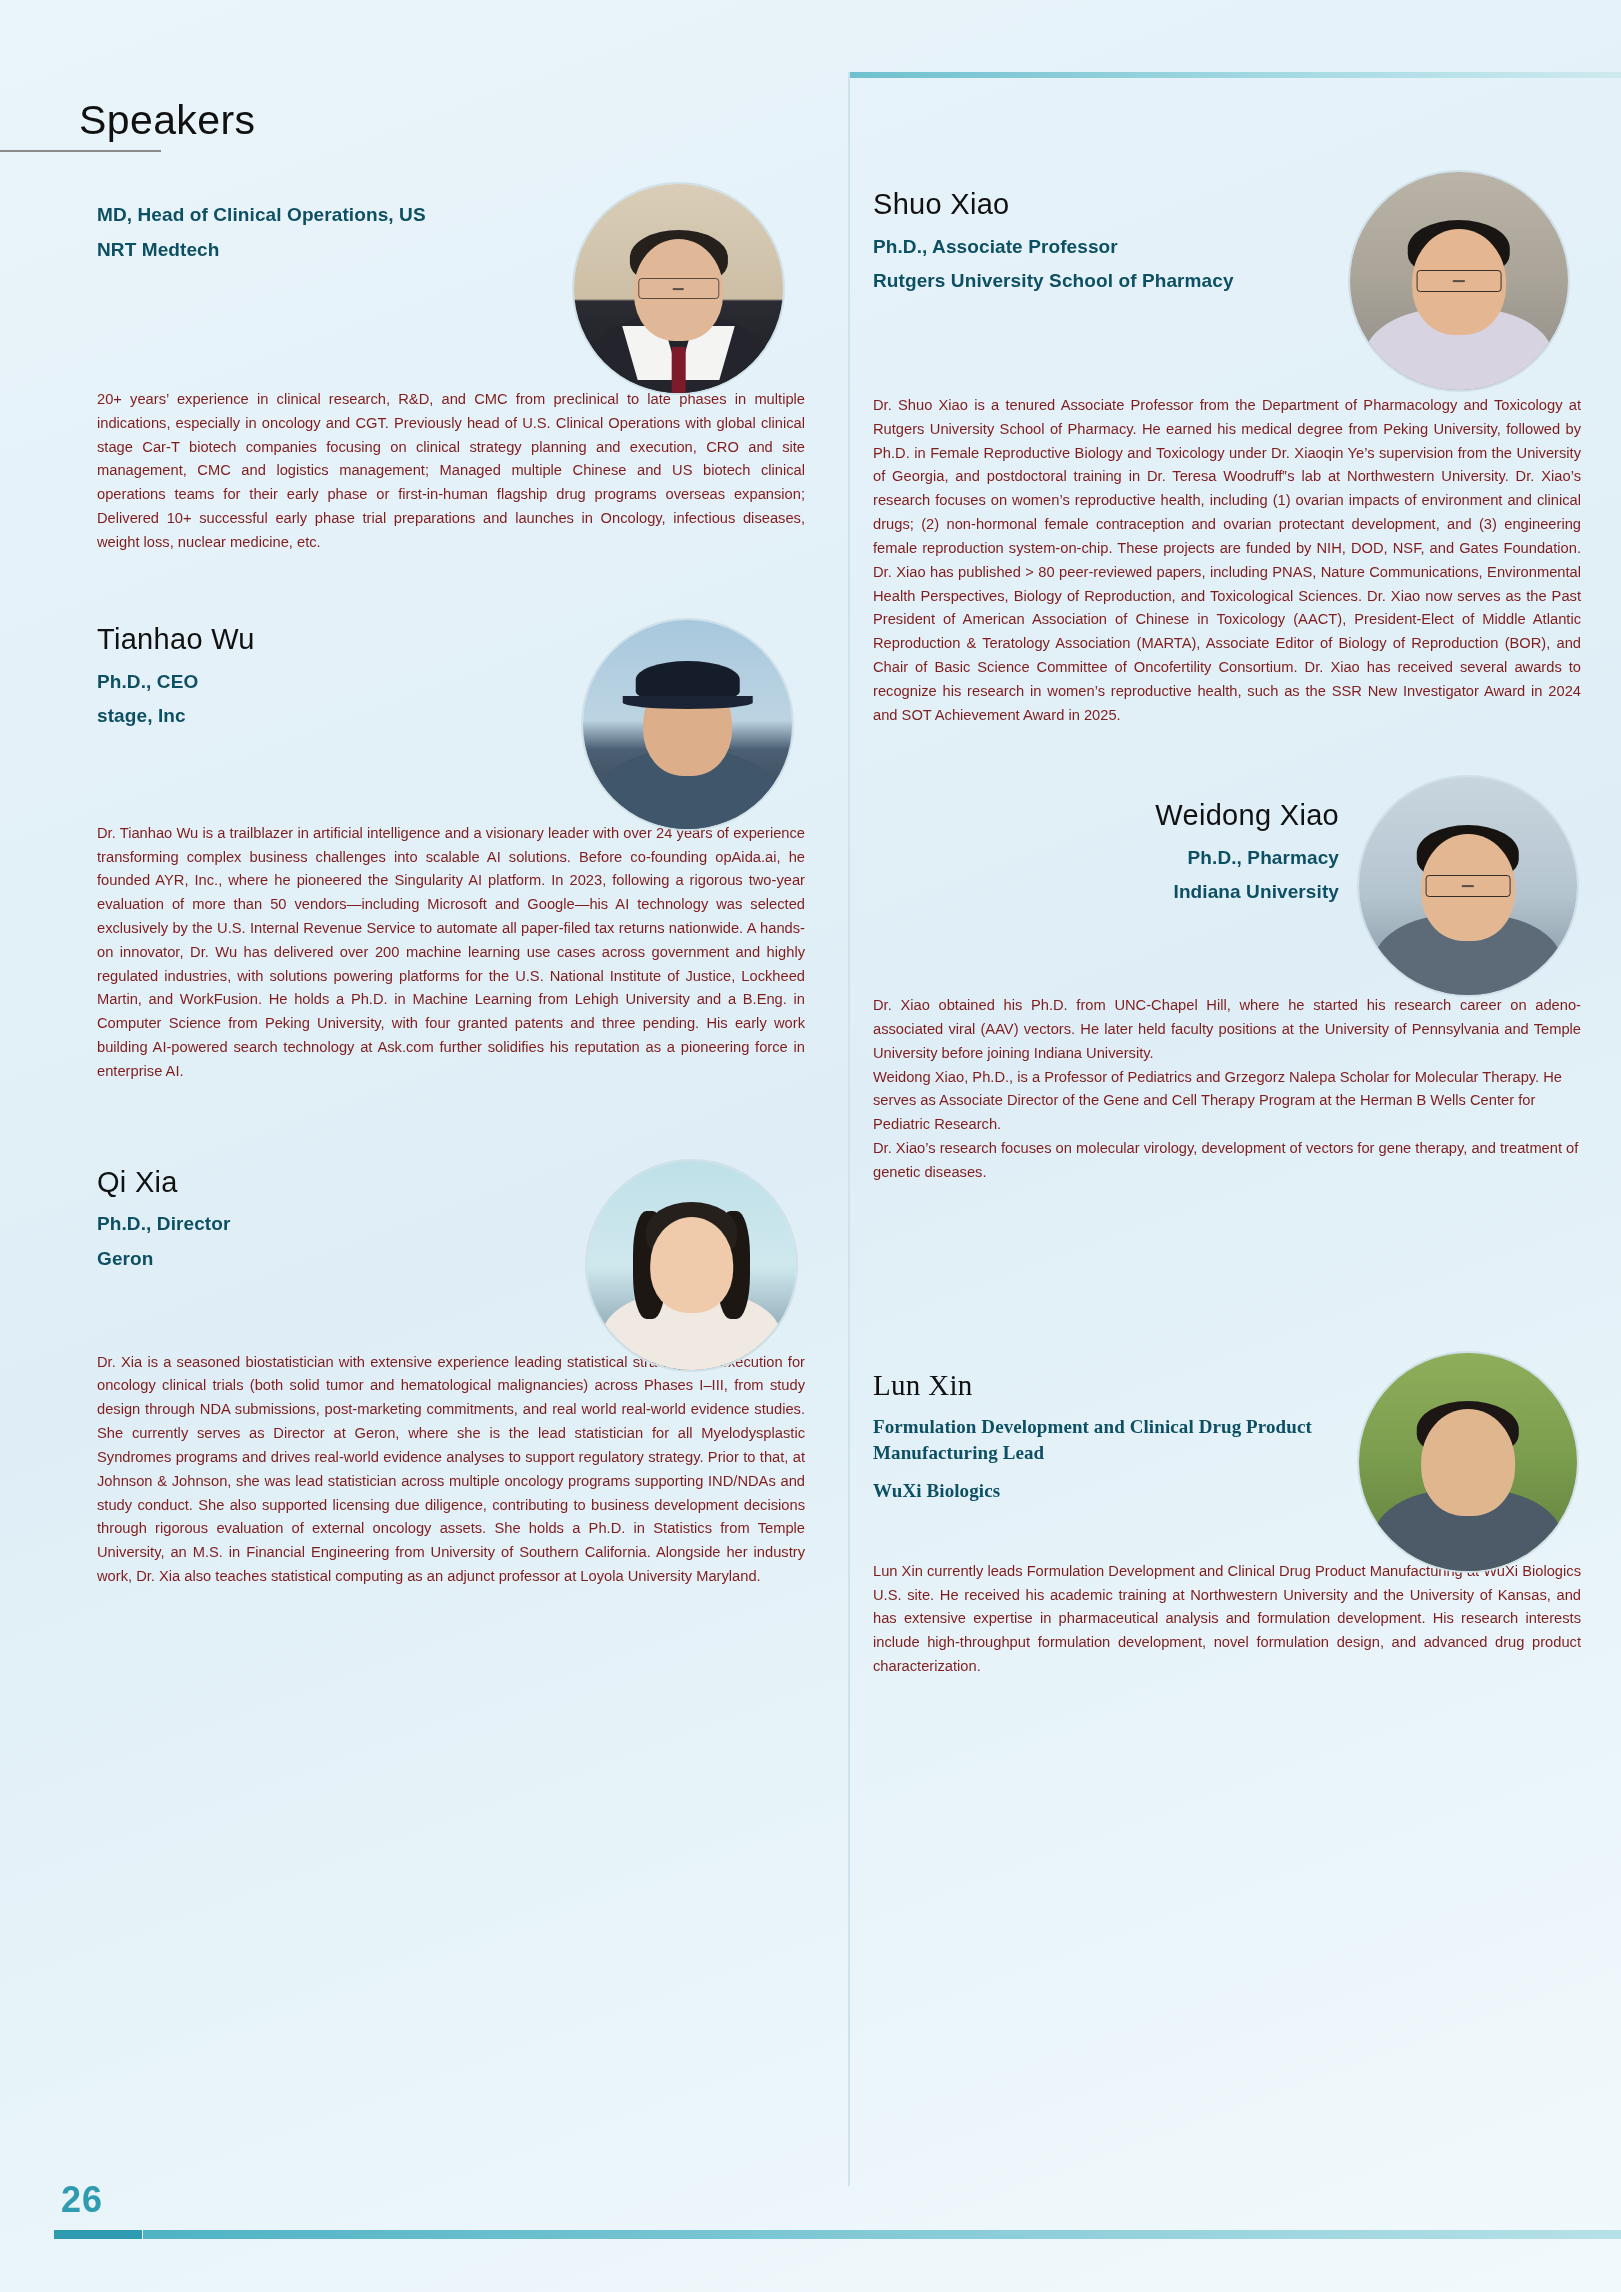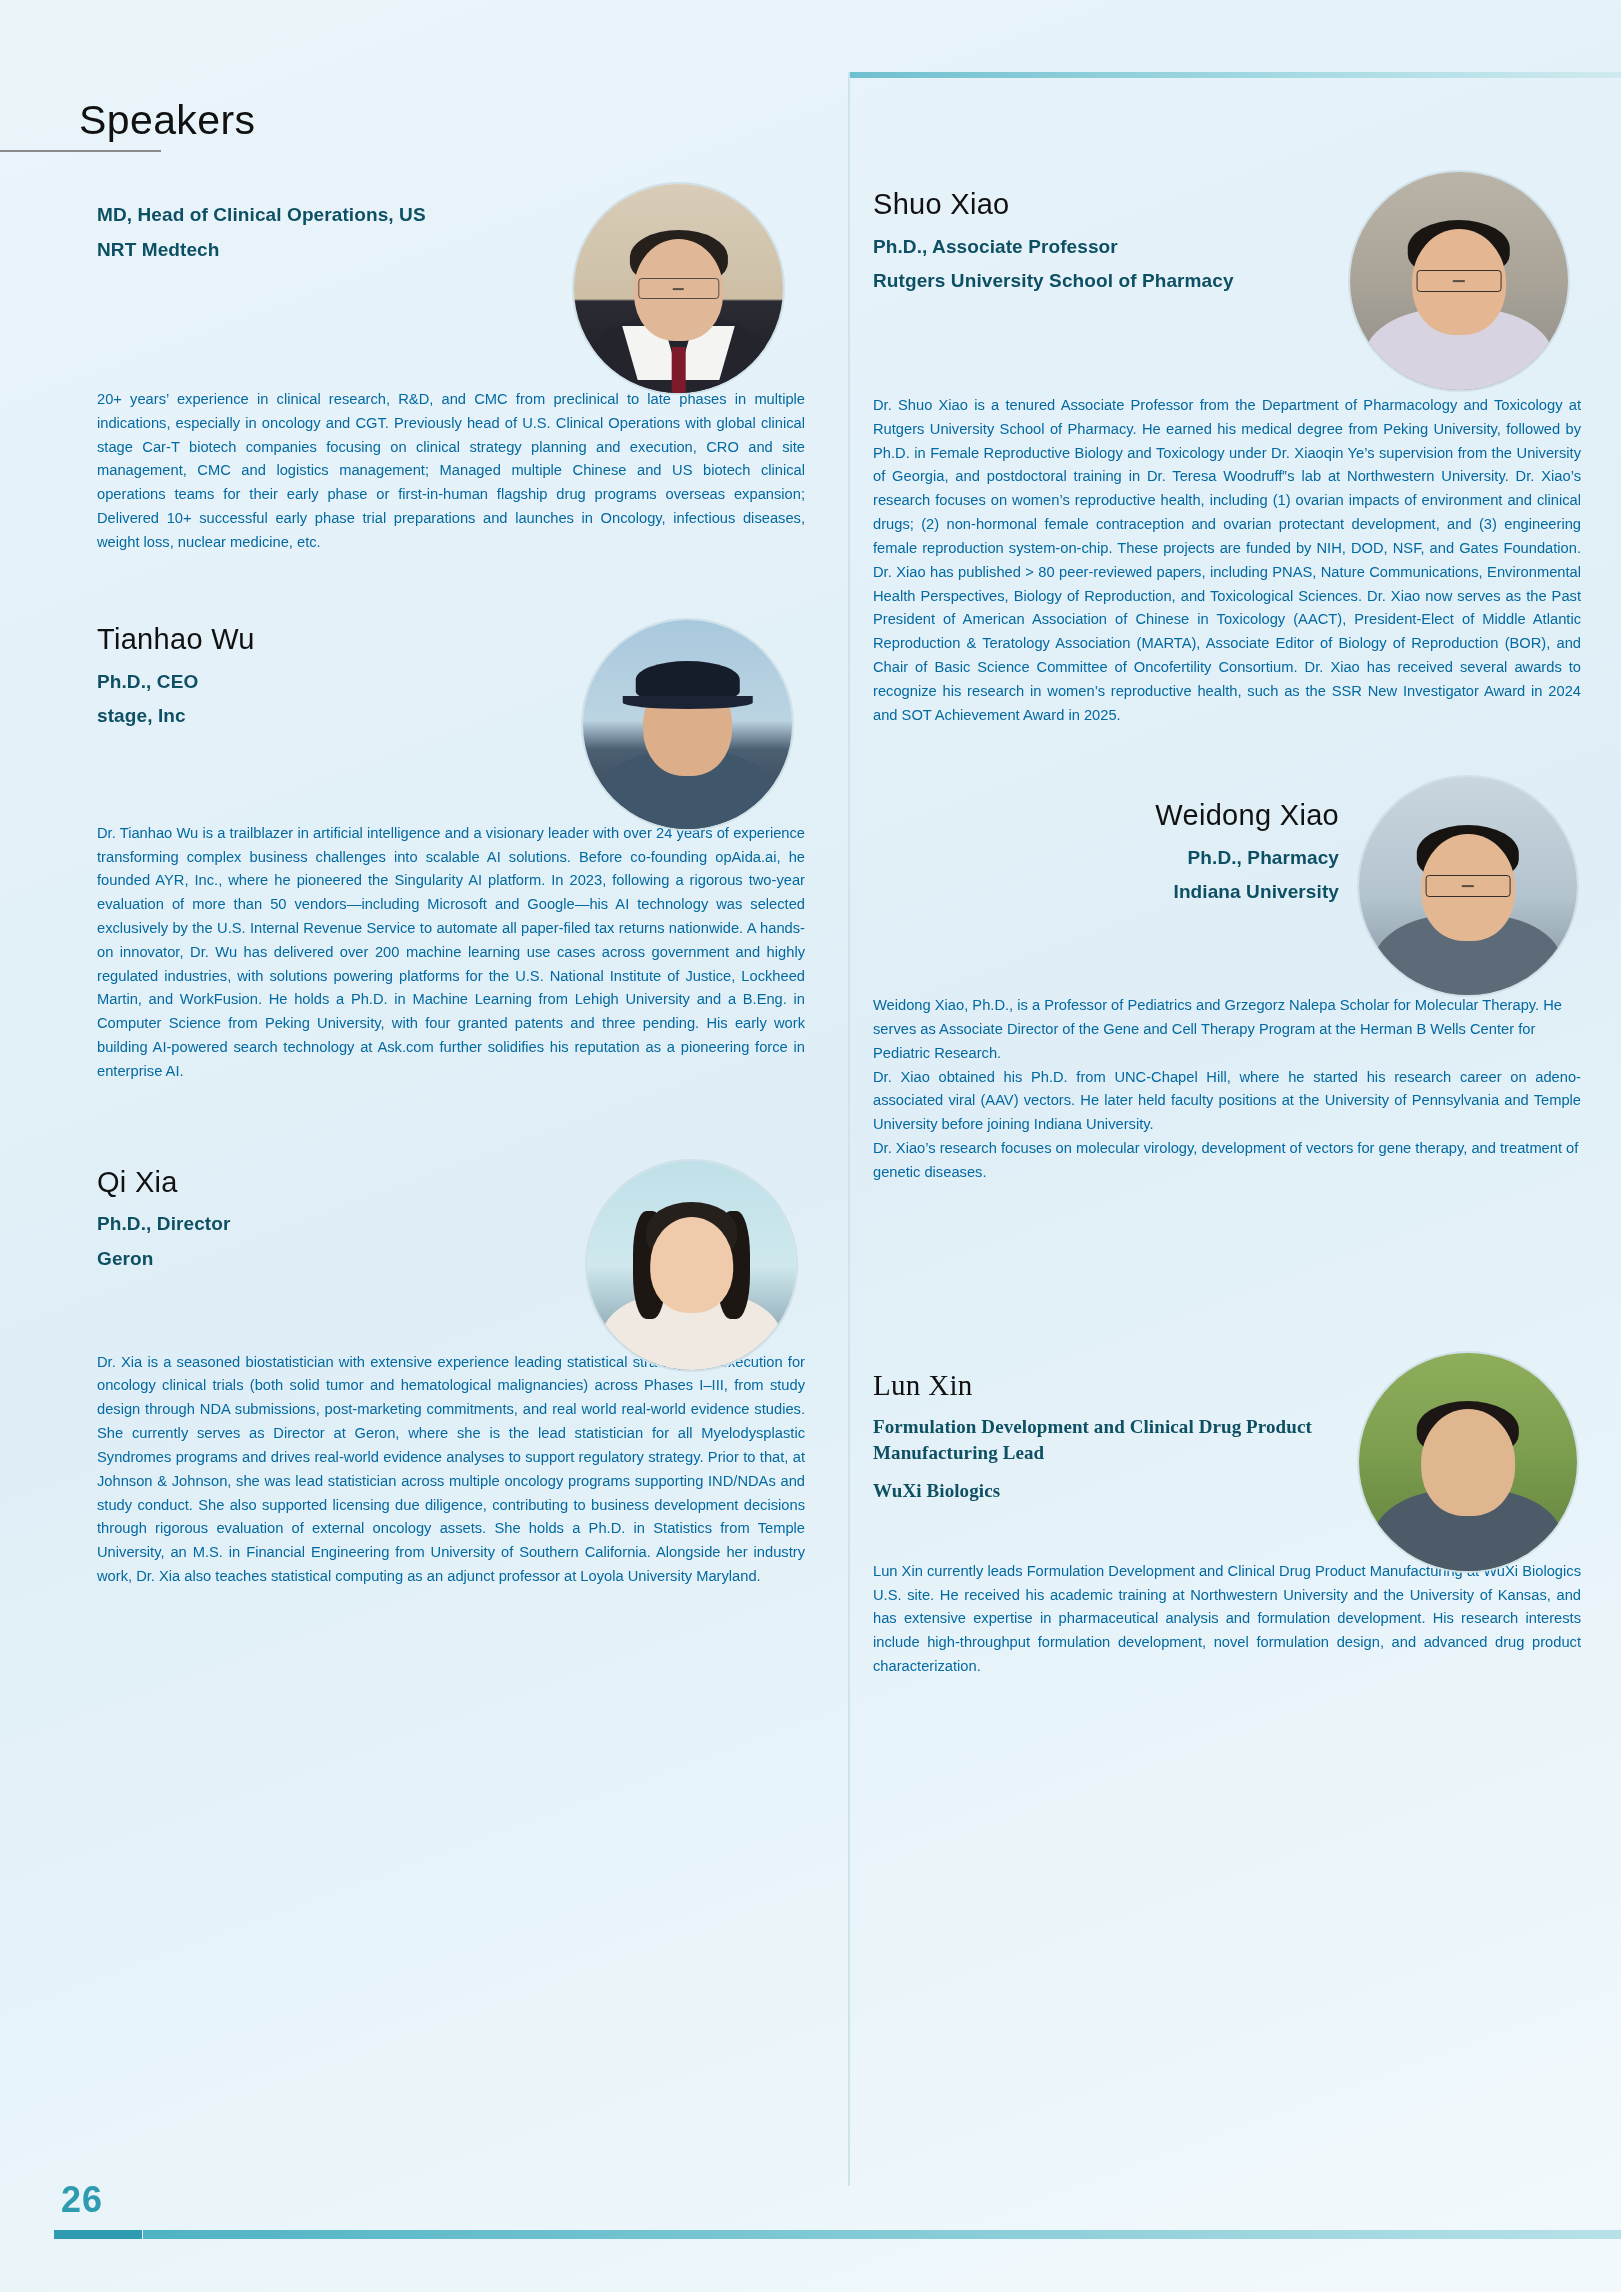--- a/index.html
+++ b/index.html
@@ -124,21 +124,21 @@
     font-weight: 700;
     color: #0d4f63;
     line-height: 1.35;
     margin: 0;
     letter-spacing: 0.1px;
   }
   .speaker-text {
     font-size: 14.7px;
     line-height: 1.62;
     text-align: justify;
-    color: #0369a1;
+    color: #7f1d1d;
     margin-top: 16px;
   }
   .speaker-text p {
     margin: 0;
   }
   .speaker-text p + p {
     margin-top: 0px;
   }
 
   
@@ -383,22 +383,22 @@
           <div class="inner">
             <div class="ph-bg" style="background:linear-gradient(180deg,#c9d6df 0%,#b4c4cf 55%,#7d8f9b 100%);"></div>
             <div class="ph-body" style="background:#5d6b78;"></div>
             <div class="ph-hair" style="background:#171310;"></div>
             <div class="ph-head" style="background:#e2b792;"></div>
             <div class="ph-glasses" style="border-color:rgba(20,20,20,0.85);"></div>
           </div>
         </div>
       </div>
       <div class="speaker-text" style="margin-top:19.7px; text-align:left;">
+        <p style="text-align:justify;">Dr. Xiao obtained his Ph.D. from UNC-Chapel Hill, where he started his research career on adeno-associated viral (AAV) vectors. He later held faculty positions at the University of Pennsylvania and Temple University before joining Indiana University.</p>
         <p>Weidong Xiao, Ph.D., is a Professor of Pediatrics and Grzegorz Nalepa Scholar for Molecular Therapy. He serves as Associate Director of the Gene and Cell Therapy Program at the Herman B Wells Center for Pediatric Research.</p>
-        <p style="text-align:justify;">Dr. Xiao obtained his Ph.D. from UNC-Chapel Hill, where he started his research career on adeno-associated viral (AAV) vectors. He later held faculty positions at the University of Pennsylvania and Temple University before joining Indiana University.</p>
         <p>Dr. Xiao’s research focuses on molecular virology, development of vectors for gene therapy, and treatment of genetic diseases.</p>
       </div>
     </div>
 
     <div class="speaker" style="margin-top:175px;">
       <div class="speaker-head" style="min-height:193px;">
         <div class="head-col" style="padding-top:9px;font-family:Liberation Serif, serif;">
           <div class="speaker-name">Lun Xin</div>
           <div class="speaker-role">Formulation Development and Clinical Drug Product Manufacturing Lead</div>
           <div class="speaker-org" style="margin-top:12.5px;">WuXi Biologics</div>

